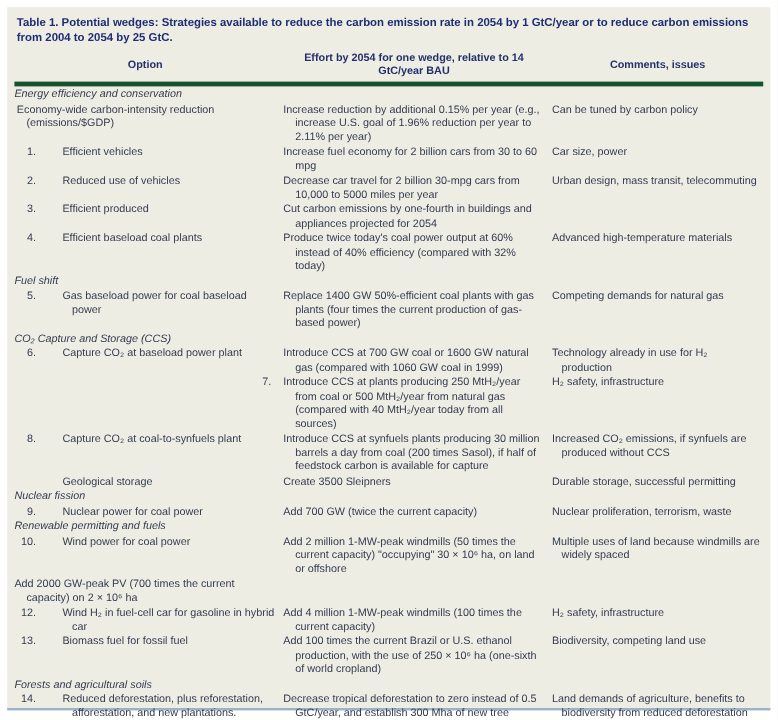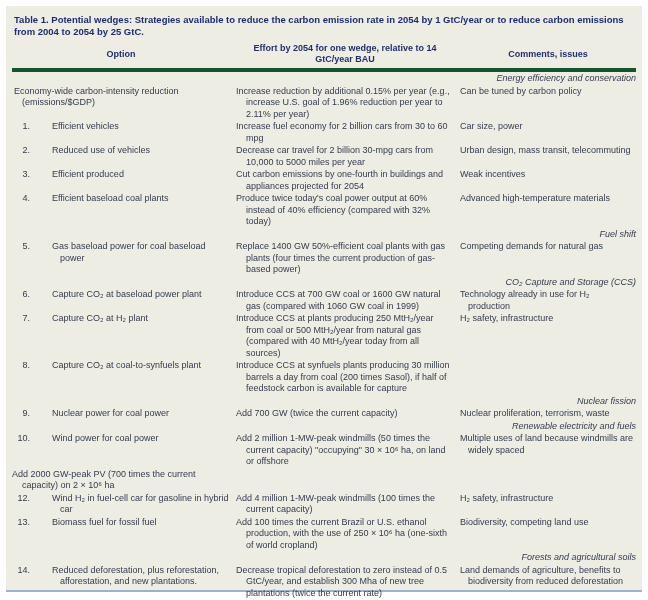--- a/index.html
+++ b/index.html
@@ -26,21 +26,21 @@
     display:grid;grid-template-columns:218px 218px 1fr;column-gap:6px;
     align-items:center;
     padding:2px 0 3px 0;
     border-bottom:4px solid #14532d;
   }
   .head-cell{
     text-align:center;font-weight:bold;color:#232f6b;font-size:9px;line-height:11px;
   }
   .head-cell.mid{padding:0 14px;}
   .section-label{
-    text-align:right;font-style:italic;color:#343b4e;
+    text-align:left;font-style:italic;color:#343b4e;
     padding:1px 0 0 0;
   }
   .row{
     display:grid;grid-template-columns:218px 218px 1fr;column-gap:6px;
     padding-top:1px;
   }
   .opt-cell{display:flex;align-items:flex-start;justify-content:flex-end;}
   .opt-num{flex:0 0 18px;text-align:right;padding-right:4px;white-space:pre;}
   .opt-text{flex:1 1 auto;padding-left:26px;text-indent:-8px;}
   .row.flush .opt-num{flex:0 0 0px;padding-right:0;}
@@ -88,21 +88,20 @@
     <div class="effort-cell">Decrease car travel for 2 billion 30-mpg cars from 10,000 to 5000 miles per year</div>
     <div class="comment-cell">Urban design, mass transit, telecommuting</div>
   </div>
 
   <div class="row">
     <div class="opt-cell">
       <span class="opt-num">3.</span>
       <span class="opt-text">Efficient produced</span>
     </div>
     <div class="effort-cell">Cut carbon emissions by one-fourth in buildings and appliances projected for 2054</div>
-    <div class="comment-cell">Weak incentives</div>
   </div>
 
   <div class="row">
     <div class="opt-cell">
       <span class="opt-num">4.</span>
       <span class="opt-text">Efficient baseload coal plants</span>
     </div>
     <div class="effort-cell">Produce twice today's coal power output at 60% instead of 40% efficiency (compared with 32% today)</div>
     <div class="comment-cell">Advanced high-temperature materials</div>
   </div>
@@ -125,47 +124,55 @@
       <span class="opt-num">6.</span>
       <span class="opt-text">Capture CO₂ at baseload power plant</span>
     </div>
     <div class="effort-cell">Introduce CCS at 700 GW coal or 1600 GW natural gas (compared with 1060 GW coal in 1999)</div>
     <div class="comment-cell">Technology already in use for H₂ production</div>
   </div>
 
   <div class="row">
     <div class="opt-cell">
       <span class="opt-num">7.</span>
-      <span class="opt-text">Capture CO₂ at H₂ plant</span>
     </div>
     <div class="effort-cell">Introduce CCS at plants producing 250 MtH₂/year from coal or 500 MtH₂/year from natural gas (compared with 40 MtH₂/year today from all sources)</div>
     <div class="comment-cell">H₂ safety, infrastructure</div>
   </div>
 
   <div class="row">
     <div class="opt-cell">
       <span class="opt-num">8.</span>
       <span class="opt-text">Capture CO₂ at coal-to-synfuels plant</span>
     </div>
     <div class="effort-cell">Introduce CCS at synfuels plants producing 30 million barrels a day from coal (200 times Sasol), if half of feedstock carbon is available for capture</div>
-  </div>
-
+    <div class="comment-cell">Increased CO₂ emissions, if synfuels are produced without CCS</div>
+  </div>
+
+  <div class="row">
+    <div class="opt-cell">
+      <span class="opt-num"></span>
+      <span class="opt-text">Geological storage</span>
+    </div>
+    <div class="effort-cell">Create 3500 Sleipners</div>
+    <div class="comment-cell">Durable storage, successful permitting</div>
+  </div>
 
   <div class="section-label">Nuclear fission</div>
 
   <div class="row">
     <div class="opt-cell">
       <span class="opt-num">9.</span>
       <span class="opt-text">Nuclear power for coal power</span>
     </div>
     <div class="effort-cell">Add 700 GW (twice the current capacity)</div>
     <div class="comment-cell">Nuclear proliferation, terrorism, waste</div>
   </div>
 
-  <div class="section-label">Renewable electricity and fuels</div>
+  <div class="section-label">Renewable permitting and fuels</div>
 
   <div class="row">
     <div class="opt-cell">
       <span class="opt-num">10.</span>
       <span class="opt-text">Wind power for coal power</span>
     </div>
     <div class="effort-cell">Add 2 million 1-MW-peak windmills (50 times the current capacity) "occupying" 30 × 10⁶ ha, on land or offshore</div>
     <div class="comment-cell">Multiple uses of land because windmills are widely spaced</div>
   </div>
 

